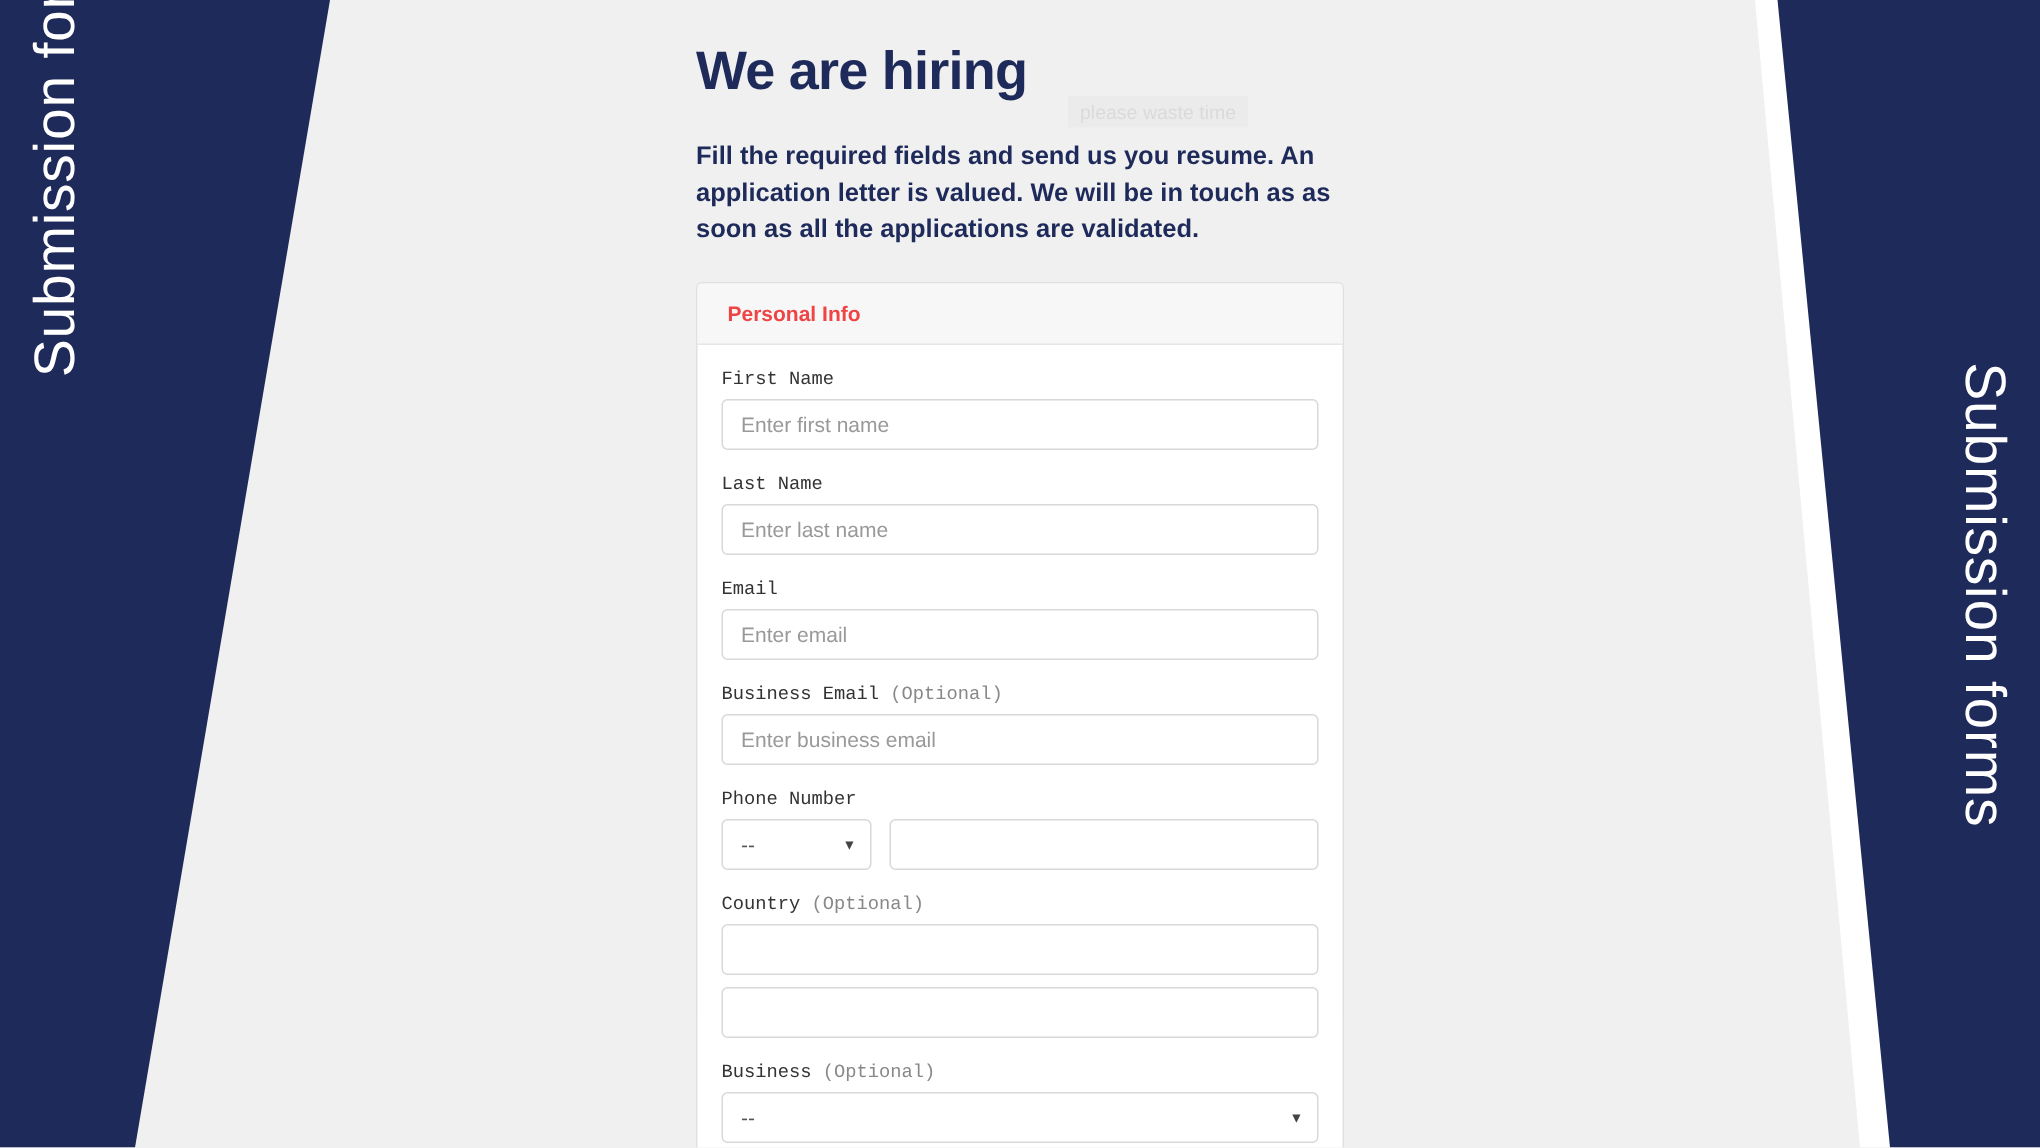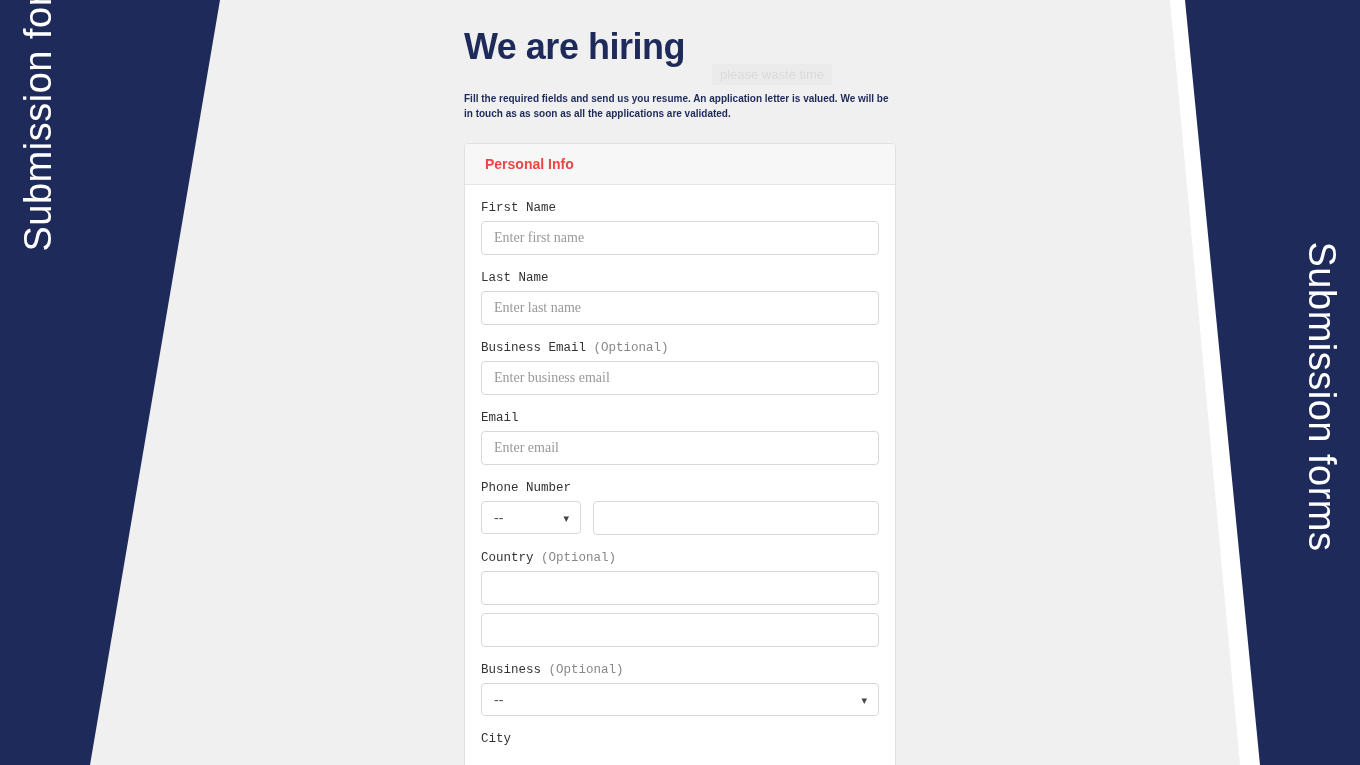--- a/index.html
+++ b/index.html
@@ -74,21 +74,21 @@
   top: 38px;
   left: 248px;
   color: #c6c6c6;
   font-size: 13px;
   background: #e8e8e8;
   padding: 3px 8px;
   opacity: 0.5;
   z-index: -1;
 }
 .subtitle {
-  font-size: 10px;
+  font-size: 17px;
   font-weight: 600;
   color: #1e2a5a;
   line-height: 1.45;
   margin-bottom: 22px;
 }
 .card {
   background: #fff;
   border: 1px solid #e0e0e0;
   border-radius: 4px;
   overflow: hidden;
@@ -121,21 +121,21 @@
   font-weight: 400;
 }
 .form-control {
   width: 100%;
   padding: 8px 12px;
   border: 1px solid #d8d8d8;
   border-radius: 4px;
   font-size: 14px;
   color: #555;
   background: #fff;
-  font-family: Liberation Serif, serif;
+  font-family: Liberation Sans, sans-serif;
 }
 .form-control::placeholder { color: #999; }
 .row { display: flex; gap: 12px; }
 .col-small { width: 100px; flex-shrink: 0; }
 .col-grow { flex: 1; }
 .select-wrap {
   position: relative;
 }
 .select-wrap::after {
   content: '▾';
@@ -185,30 +185,30 @@
         <label>First Name</label>
         <input class="form-control" placeholder="Enter first name" style="">
       </div>
 
       <div class="form-group">
         <label>Last Name</label>
         <input class="form-control" placeholder="Enter last name" style="">
       </div>
 
       <div class="form-group">
+        <label>Email</label>
+        <input class="form-control" placeholder="Enter email" style="">
+      </div>
+
+      <div class="form-group">
         <label>
           <span>Business Email</span>
           <span class="optional">(Optional)</span>
         </label>
         <input class="form-control" placeholder="Enter business email" style="">
-      </div>
-
-      <div class="form-group">
-        <label>Email</label>
-        <input class="form-control" placeholder="Enter email" style="">
       </div>
 
       <div class="form-group">
         <label>Phone Number</label>
         <div class="row">
           <div class="col-small select-wrap">
             <select class="form-control">
               <option>--</option>
             </select>
           </div>

